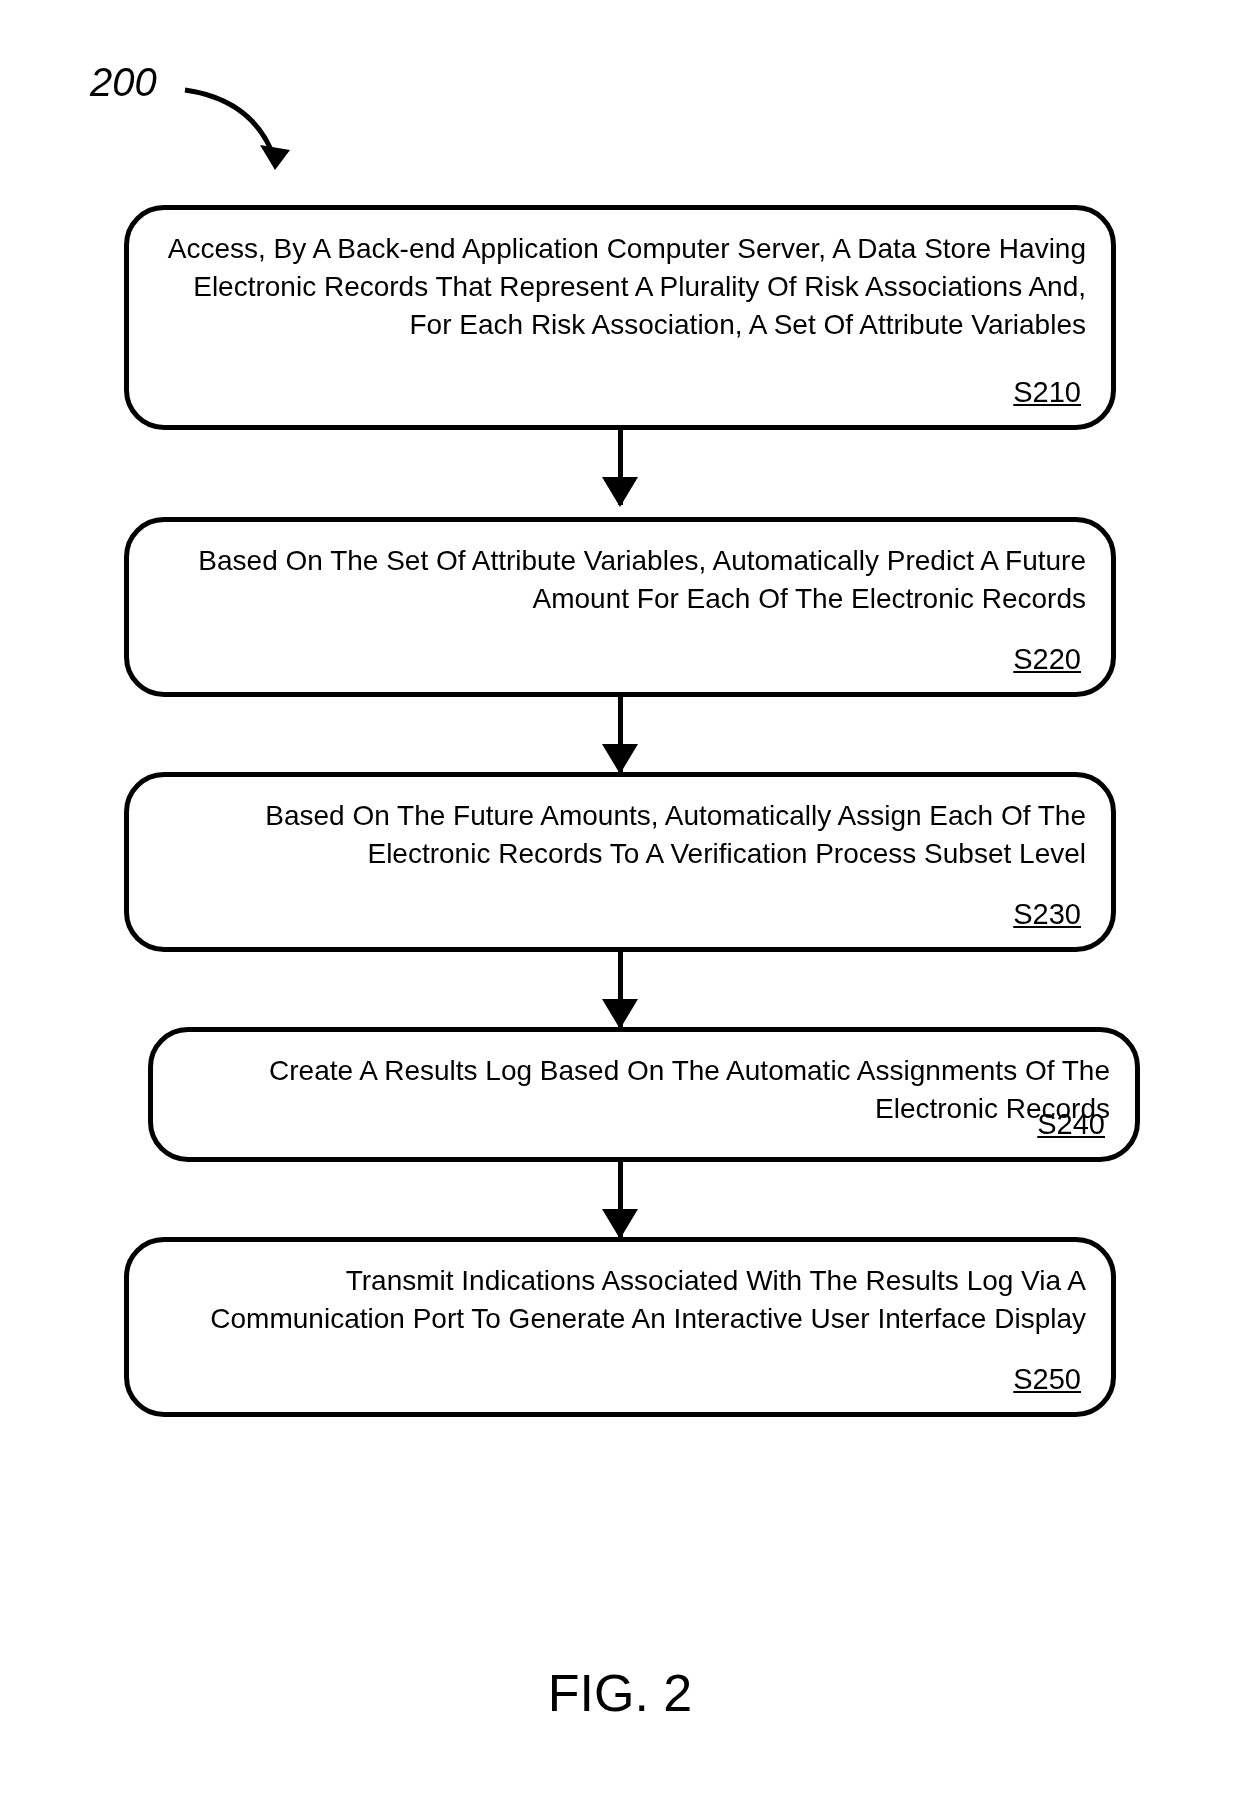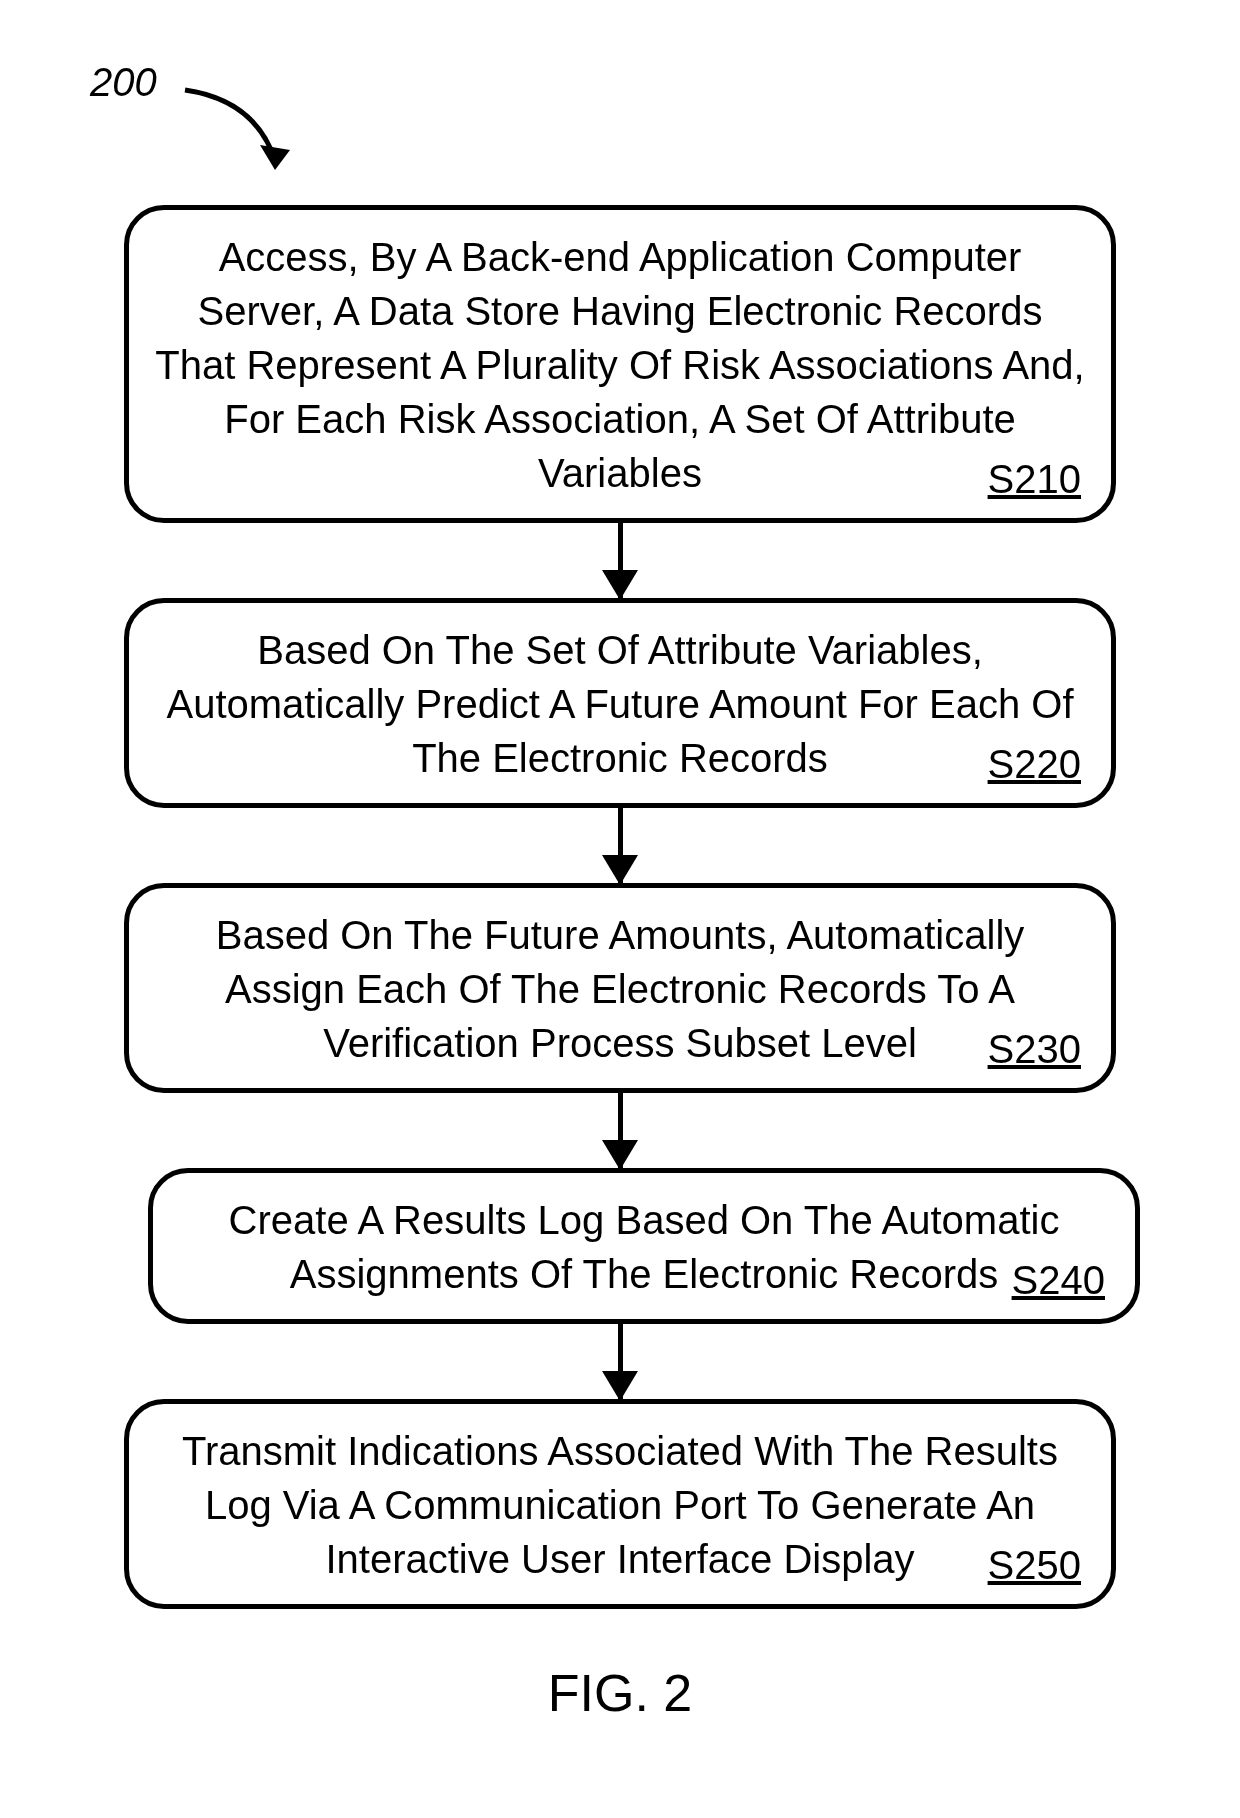--- a/index.html
+++ b/index.html
@@ -33,29 +33,29 @@
     }
     .step-box {
       width: 100%;
       border: 5px solid black;
       border-radius: 40px;
       padding: 20px 25px 18px;
       position: relative;
       text-align: center;
     }
     .step-text {
-      font-size: 40px;
+      font-size: 28px;
       line-height: 1.35;
-      text-align: center;
+      text-align: right;
     }
     .step-label {
       position: absolute;
       bottom: 16px;
       right: 30px;
-      font-size: 40px;
+      font-size: 29px;
       text-decoration: underline;
     }
     .arrow-down {
       width: 5px;
       height: 75px;
       background: black;
       position: relative;
       margin: 0;
     }
     .arrow-down::after {
@@ -90,21 +90,21 @@
 
 <div class="flowchart">
 
   <div class="step-box" style="min-height:225px;">
     <div class="step-text">Access, By A Back-end Application Computer Server, A Data Store Having Electronic Records That Represent A Plurality Of Risk Associations And, For Each Risk Association, A Set Of Attribute Variables</div>
     <div class="step-label">S210</div>
   </div>
 
   <div class="arrow-down"></div>
 
-  <div class="step-box" style="min-height:180px;">
+  <div class="step-box" style="min-height:180px;margin-top:12px;">
     <div class="step-text">Based On The Set Of Attribute Variables, Automatically Predict A Future Amount For Each Of The Electronic Records</div>
     <div class="step-label">S220</div>
   </div>
 
   <div class="arrow-down"></div>
 
   <div class="step-box" style="min-height:180px;">
     <div class="step-text">Based On The Future Amounts, Automatically Assign Each Of The Electronic Records To A Verification Process Subset Level</div>
     <div class="step-label">S230</div>
   </div>

